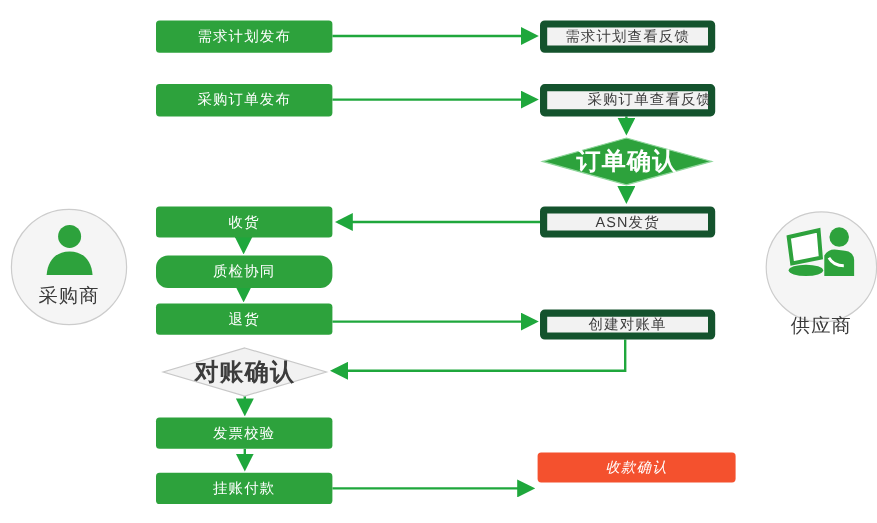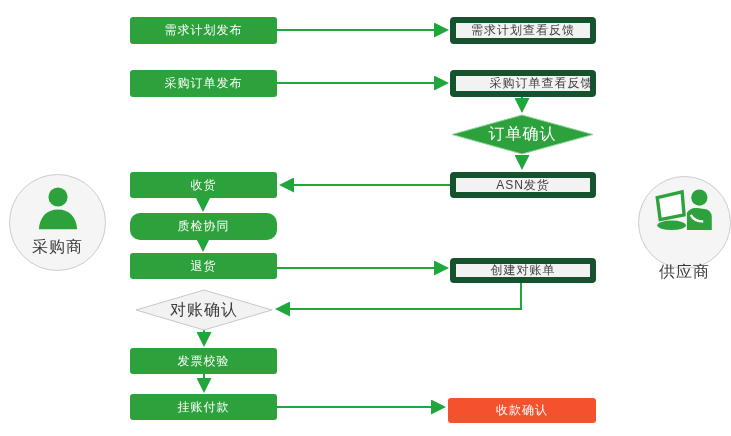--- a/index.html
+++ b/index.html
@@ -18,21 +18,21 @@
     font-size: 12px;
     letter-spacing: 1px;
     white-space: nowrap;
   }
   .node.green  { background: #2da23c; color: #ffffff; border-radius: 3px; }
   .node.gray   { background: #f2f2f2; color: #3c3c3c; border: 6px solid #14532d; border-radius: 4px; }
   .node.orange { background: #f4512e; color: #ffffff; border-radius: 3px; }
   .diamond-label {
     position: absolute;
     display: flex; align-items: center; justify-content: center;
-    font-size: 16px; letter-spacing: 1px; white-space: nowrap;
+    font-size: 20px; letter-spacing: 1px; white-space: nowrap; font-weight: bold;
   }
   .diamond-label.on-green { color: #ffffff; }
   .diamond-label.on-gray  { color: #3c3c3c; }
   .actor {
     position: absolute;
     border-radius: 50%;
     background: #f5f5f5;
     border: 1px solid #cccccc;
     box-sizing: border-box;
     display: flex; flex-direction: column;
@@ -75,21 +75,21 @@
   <div class="node green" style="left:130px; top:172px; width:147px; height:26px;">收货</div>
   <div class="node green" style="left:130px; top:213px; width:147px; height:27px;border-radius:10px;">质检协同</div>
   <div class="node green" style="left:130px; top:253px; width:147px; height:26px;">退货</div>
   <div class="node green" style="left:130px; top:348px; width:147px; height:26px;">发票校验</div>
   <div class="node green" style="left:130px; top:394px; width:147px; height:26px;">挂账付款</div>
 
   <div class="node gray" style="left:450px; top:17px;  width:146px; height:27px;">需求计划查看反馈</div>
   <div class="node gray" style="left:450px; top:70px;  width:146px; height:27px;padding-left:37px;">采购订单查看反馈</div>
   <div class="node gray" style="left:450px; top:172px; width:146px; height:26px;">ASN发货</div>
   <div class="node gray" style="left:450px; top:258px; width:146px; height:25px;">创建对账单</div>
-  <div class="node orange" style="left:448px; top:398px; width:148px; height:25px;">收款确认</div>
+  <div class="node orange" style="left:448px; top:377px; width:165px; height:25px;font-style:italic;">收款确认</div>
 
   <div class="diamond-label on-green" style="left:452px; top:121px; width:141px; height:27px;">订单确认</div>
   <div class="diamond-label on-gray" style="left:136px; top:297px; width:136px; height:26px;">对账确认</div>
 
   <div class="actor" style="left:9px; top:174px; width:97px; height:97px;">
     <span class="icon">
       <svg width="46" height="46" viewBox="0 0 48 48" xmlns="http://www.w3.org/2000/svg">
         <circle cx="24" cy="11.5" r="10" fill="#2da23c"></circle>
         <path d="M24,24.5 c-12,0 -19,8 -20,20.5 h40 c-1,-12.5 -8,-20.5 -20,-20.5 z" fill="#2da23c"></path>
       </svg>

